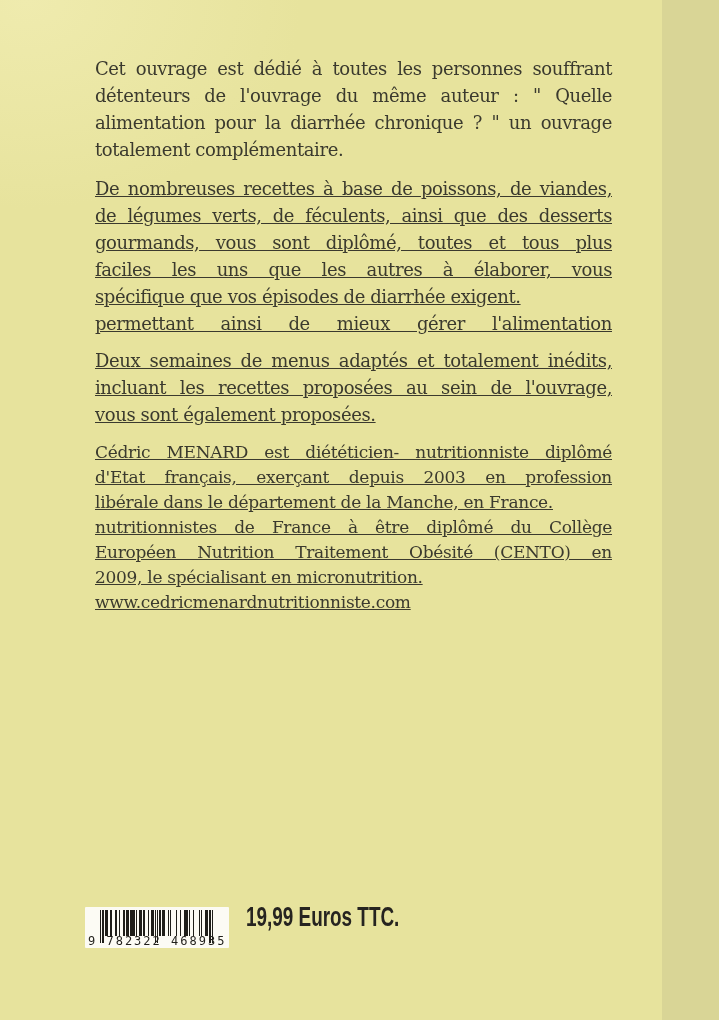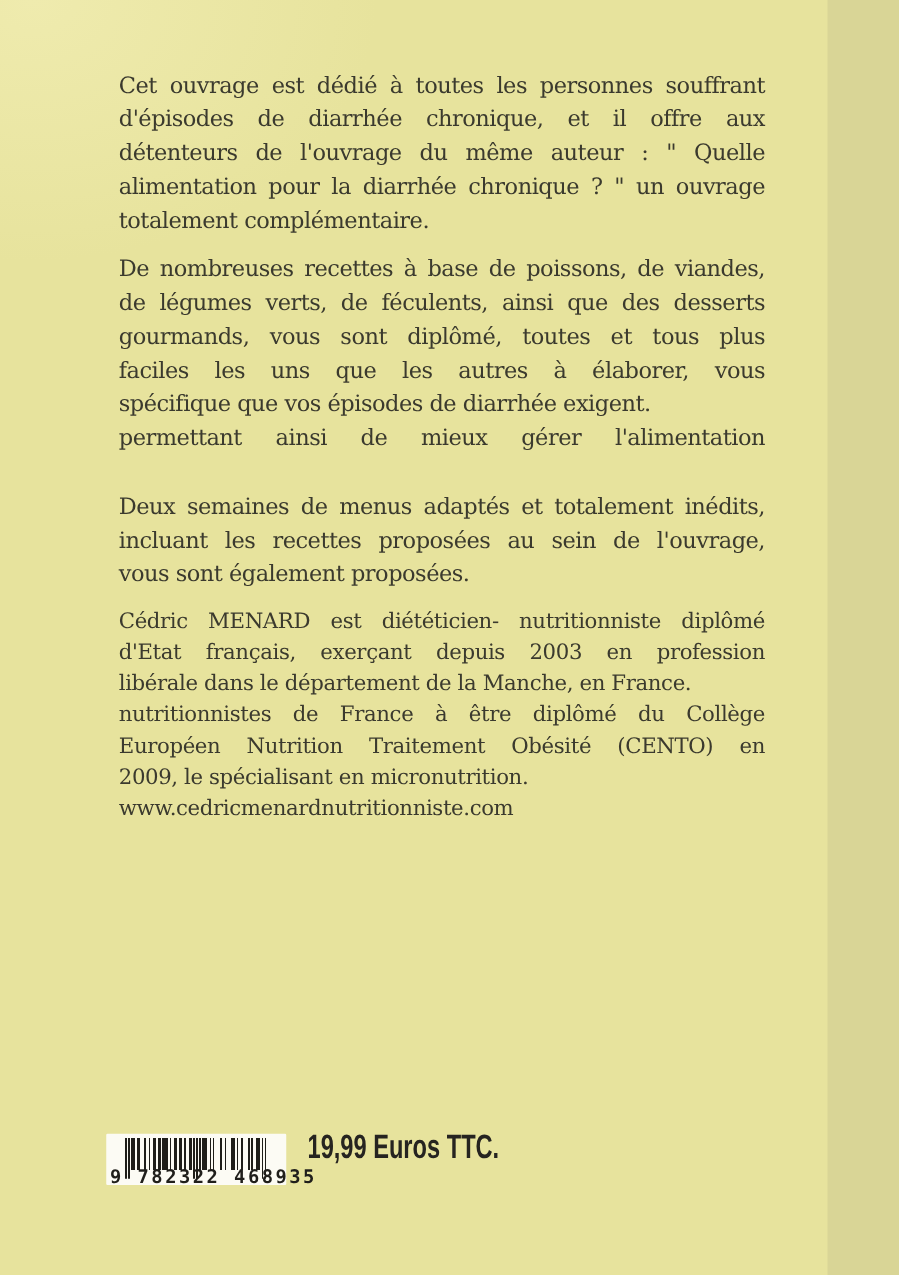--- a/index.html
+++ b/index.html
@@ -20,22 +20,22 @@
     left: 95px;
     top: 55px;
     width: 517px;
     color: #3b3a2e;
   }
   .para {
     font-size: 18px;
     line-height: 27px;
     letter-spacing: -0.4px;
   }
-  .para + .para { margin-top: 12px; }
-  .para:nth-child(3) { margin-top: 28px; }
+  .para + .para { margin-top: 12px; text-decoration: underline; }
+  .para:nth-child(3) { margin-top: 10px; }
   .para:nth-child(4) {
     font-size: 17px;
     line-height: 25px;
     letter-spacing: -0.3px;
   }
   .line {
     text-align: justify;
     text-align-last: justify;
     text-justify: inter-word;
     white-space: nowrap;
@@ -58,26 +58,25 @@
     top: 3px;
     width: 113px;
     height: 33px;
     display: block;
   }
   .barcode-digits {
     position: absolute;
     left: 3px;
     bottom: 1px;
     font-family: "DejaVu Sans Mono", monospace;
-    font-size: 15px;
+    font-size: 12px;
     line-height: 11px;
     letter-spacing: 2px;
     color: #201f1b;
     white-space: pre;
-    font-weight: bold;
   }
 
   
   .price {
     position: absolute;
     left: 246px;
     top: 897px;
     font-family: "Liberation Sans", sans-serif;
     font-weight: 700;
     font-size: 27px;
@@ -89,21 +88,20 @@
   }
 </style>
 </head>
 <body>
 
 <div class="page">
 
   <div class="text-col" id="text-col">
       <div class="para">
         <div class="line">Cet ouvrage est dédié à toutes les personnes souffrant</div>
-        <div class="line">d'épisodes de diarrhée chronique, et il offre aux</div>
         <div class="line">détenteurs de l'ouvrage du même auteur : " Quelle</div>
         <div class="line">alimentation pour la diarrhée chronique ? " un ouvrage</div>
         <div class="line left">totalement complémentaire.</div>
       </div>
       <div class="para">
         <div class="line">De nombreuses recettes à base de poissons, de viandes,</div>
         <div class="line">de légumes verts, de féculents, ainsi que des desserts</div>
         <div class="line">gourmands, vous sont diplômé, toutes et tous plus</div>
         <div class="line">faciles les uns que les autres à élaborer, vous</div>
         <div class="line left">spécifique que vos épisodes de diarrhée exigent.</div>

